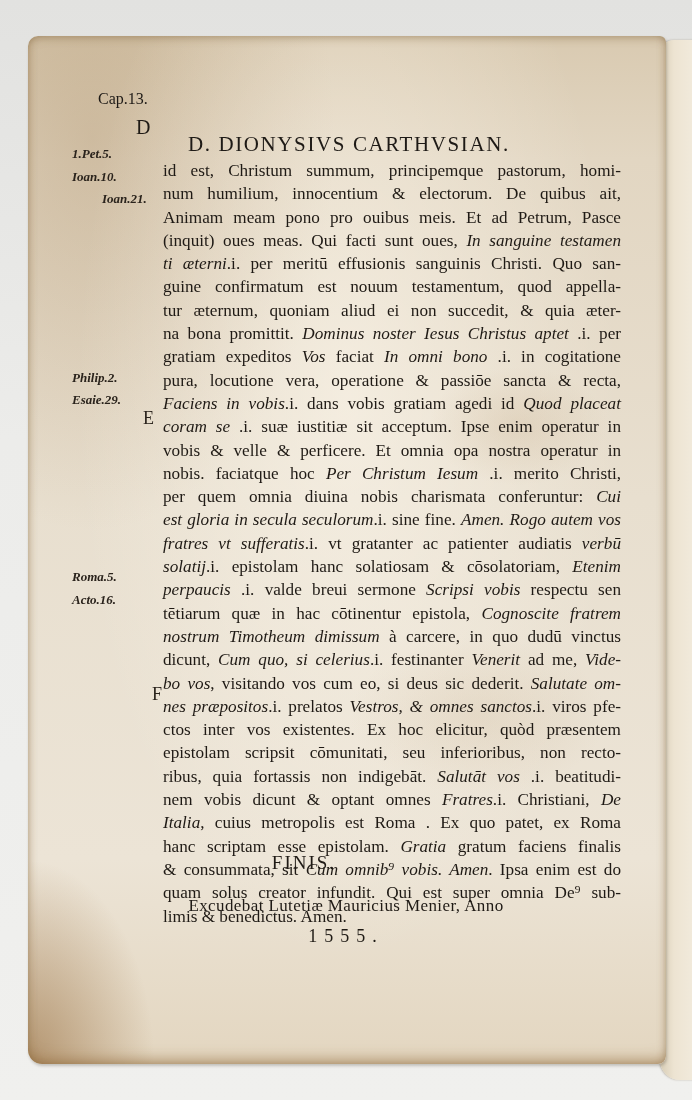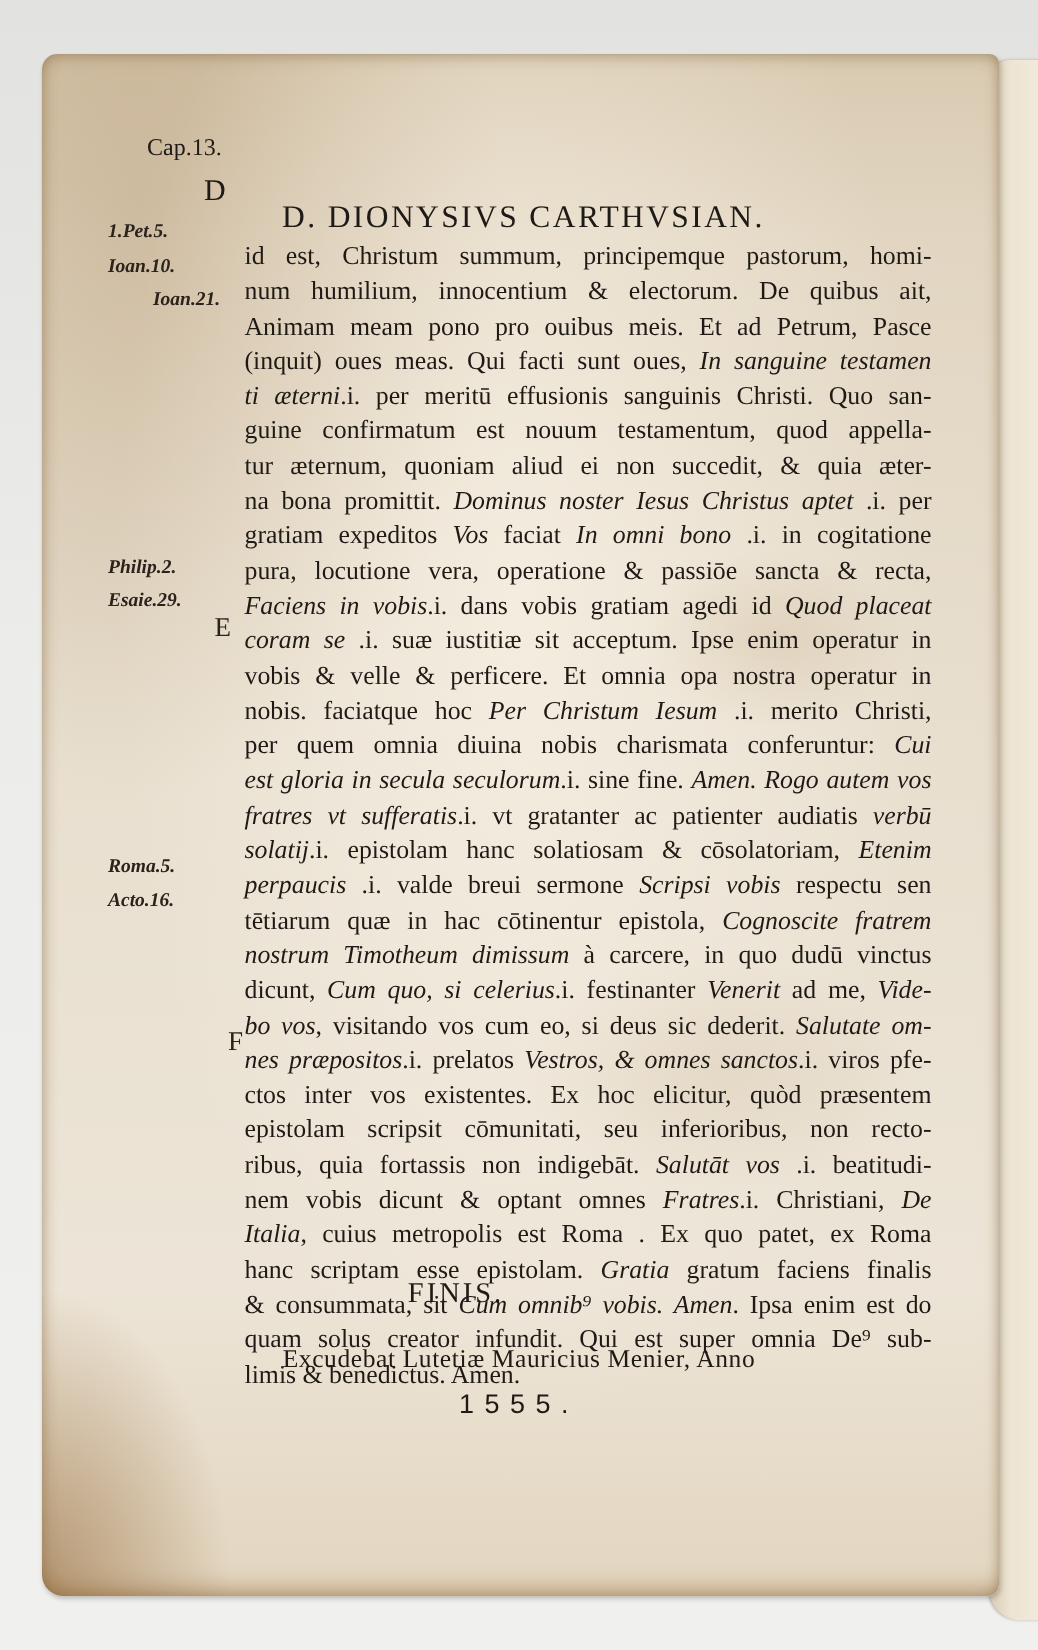--- a/index.html
+++ b/index.html
@@ -72,21 +72,21 @@
     position: absolute; left: 0; width: 608px; top: 852px; text-align: center;
     font-size: 19px; letter-spacing: 2px; color: #1f1a15; font-family: "Liberation Serif", serif;
   }
   .colophon {
     position: absolute; left: 0; width: 692px; top: 896px; text-align: center;
     font-size: 17px; color: #1f1a15; font-family: "Liberation Serif", serif;
     letter-spacing: 0.4px;
   }
   .year {
     position: absolute; left: 0; width: 692px; top: 926px; text-align: center;
-    font-size: 18px; letter-spacing: 7px; color: #1f1a15; font-family: Liberation Sans, sans-serif;
+    font-size: 18px; letter-spacing: 7px; color: #1f1a15; font-family: Liberation Serif, serif;
   }
   .stain {
     position: absolute; border-radius: 50%; pointer-events: none;
   }
 </style>
 </head>
 <body>
 
 <div class="backdrop"></div>
 <div class="next-leaf"></div>

